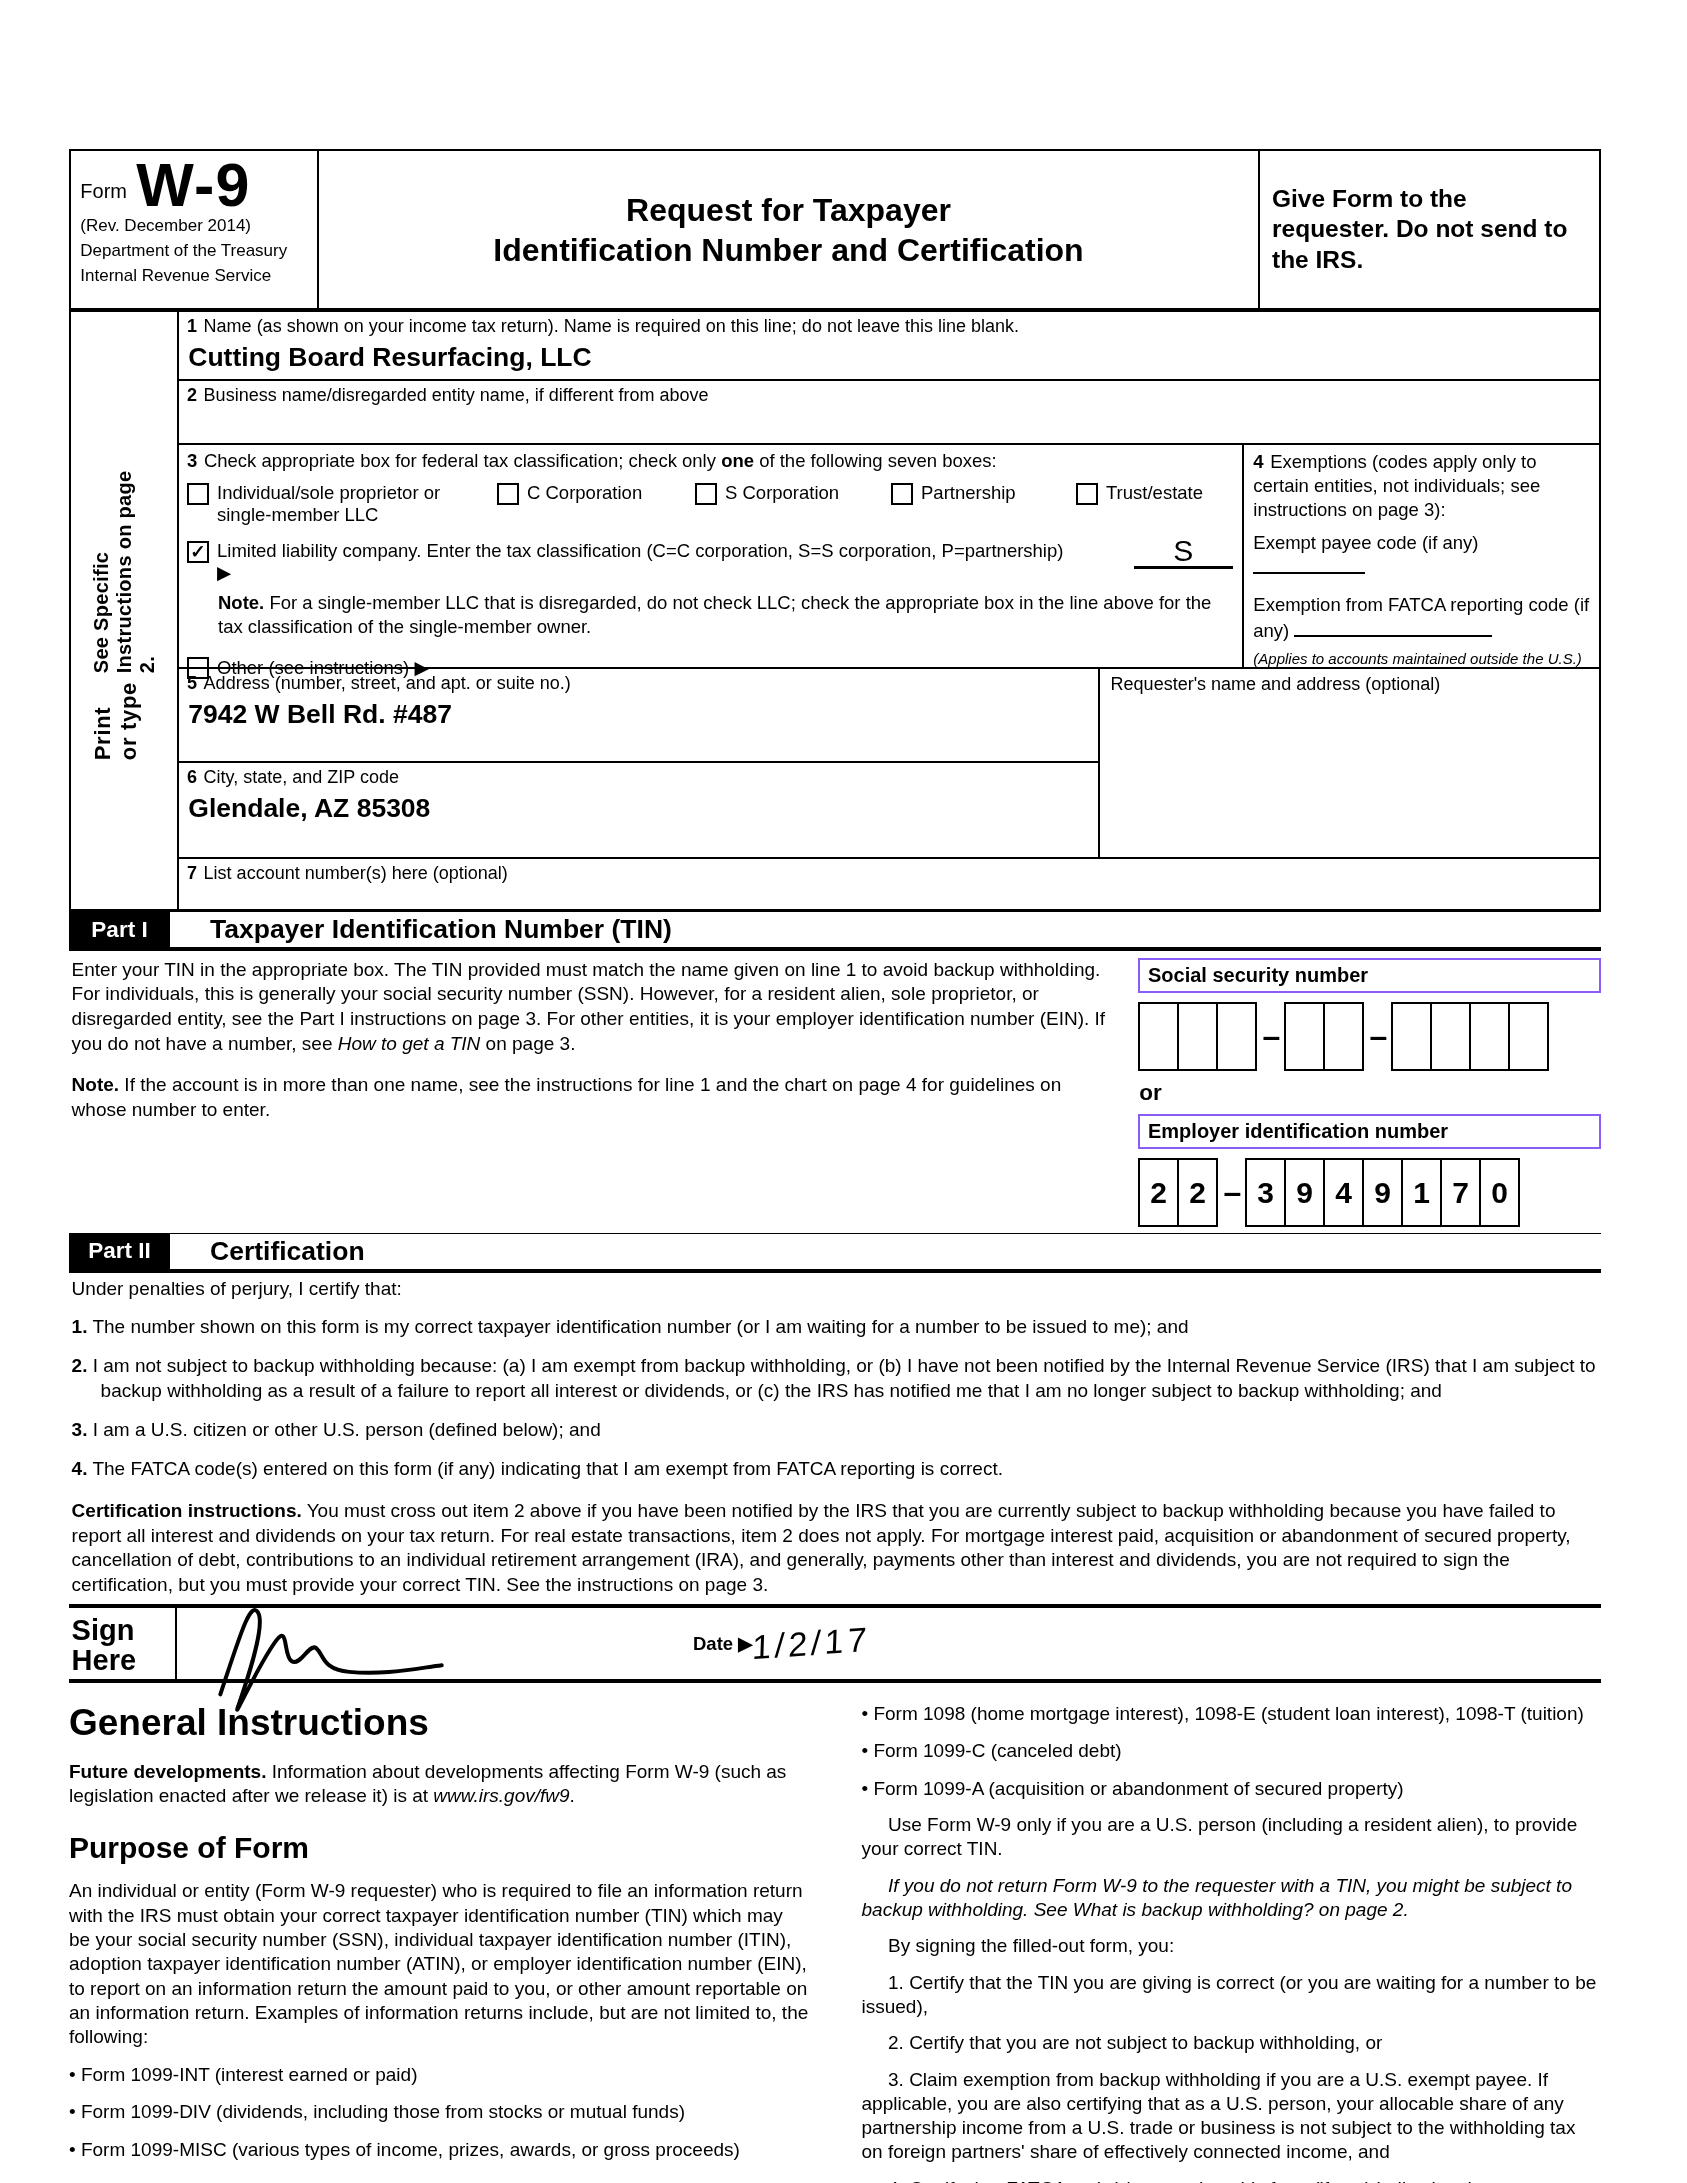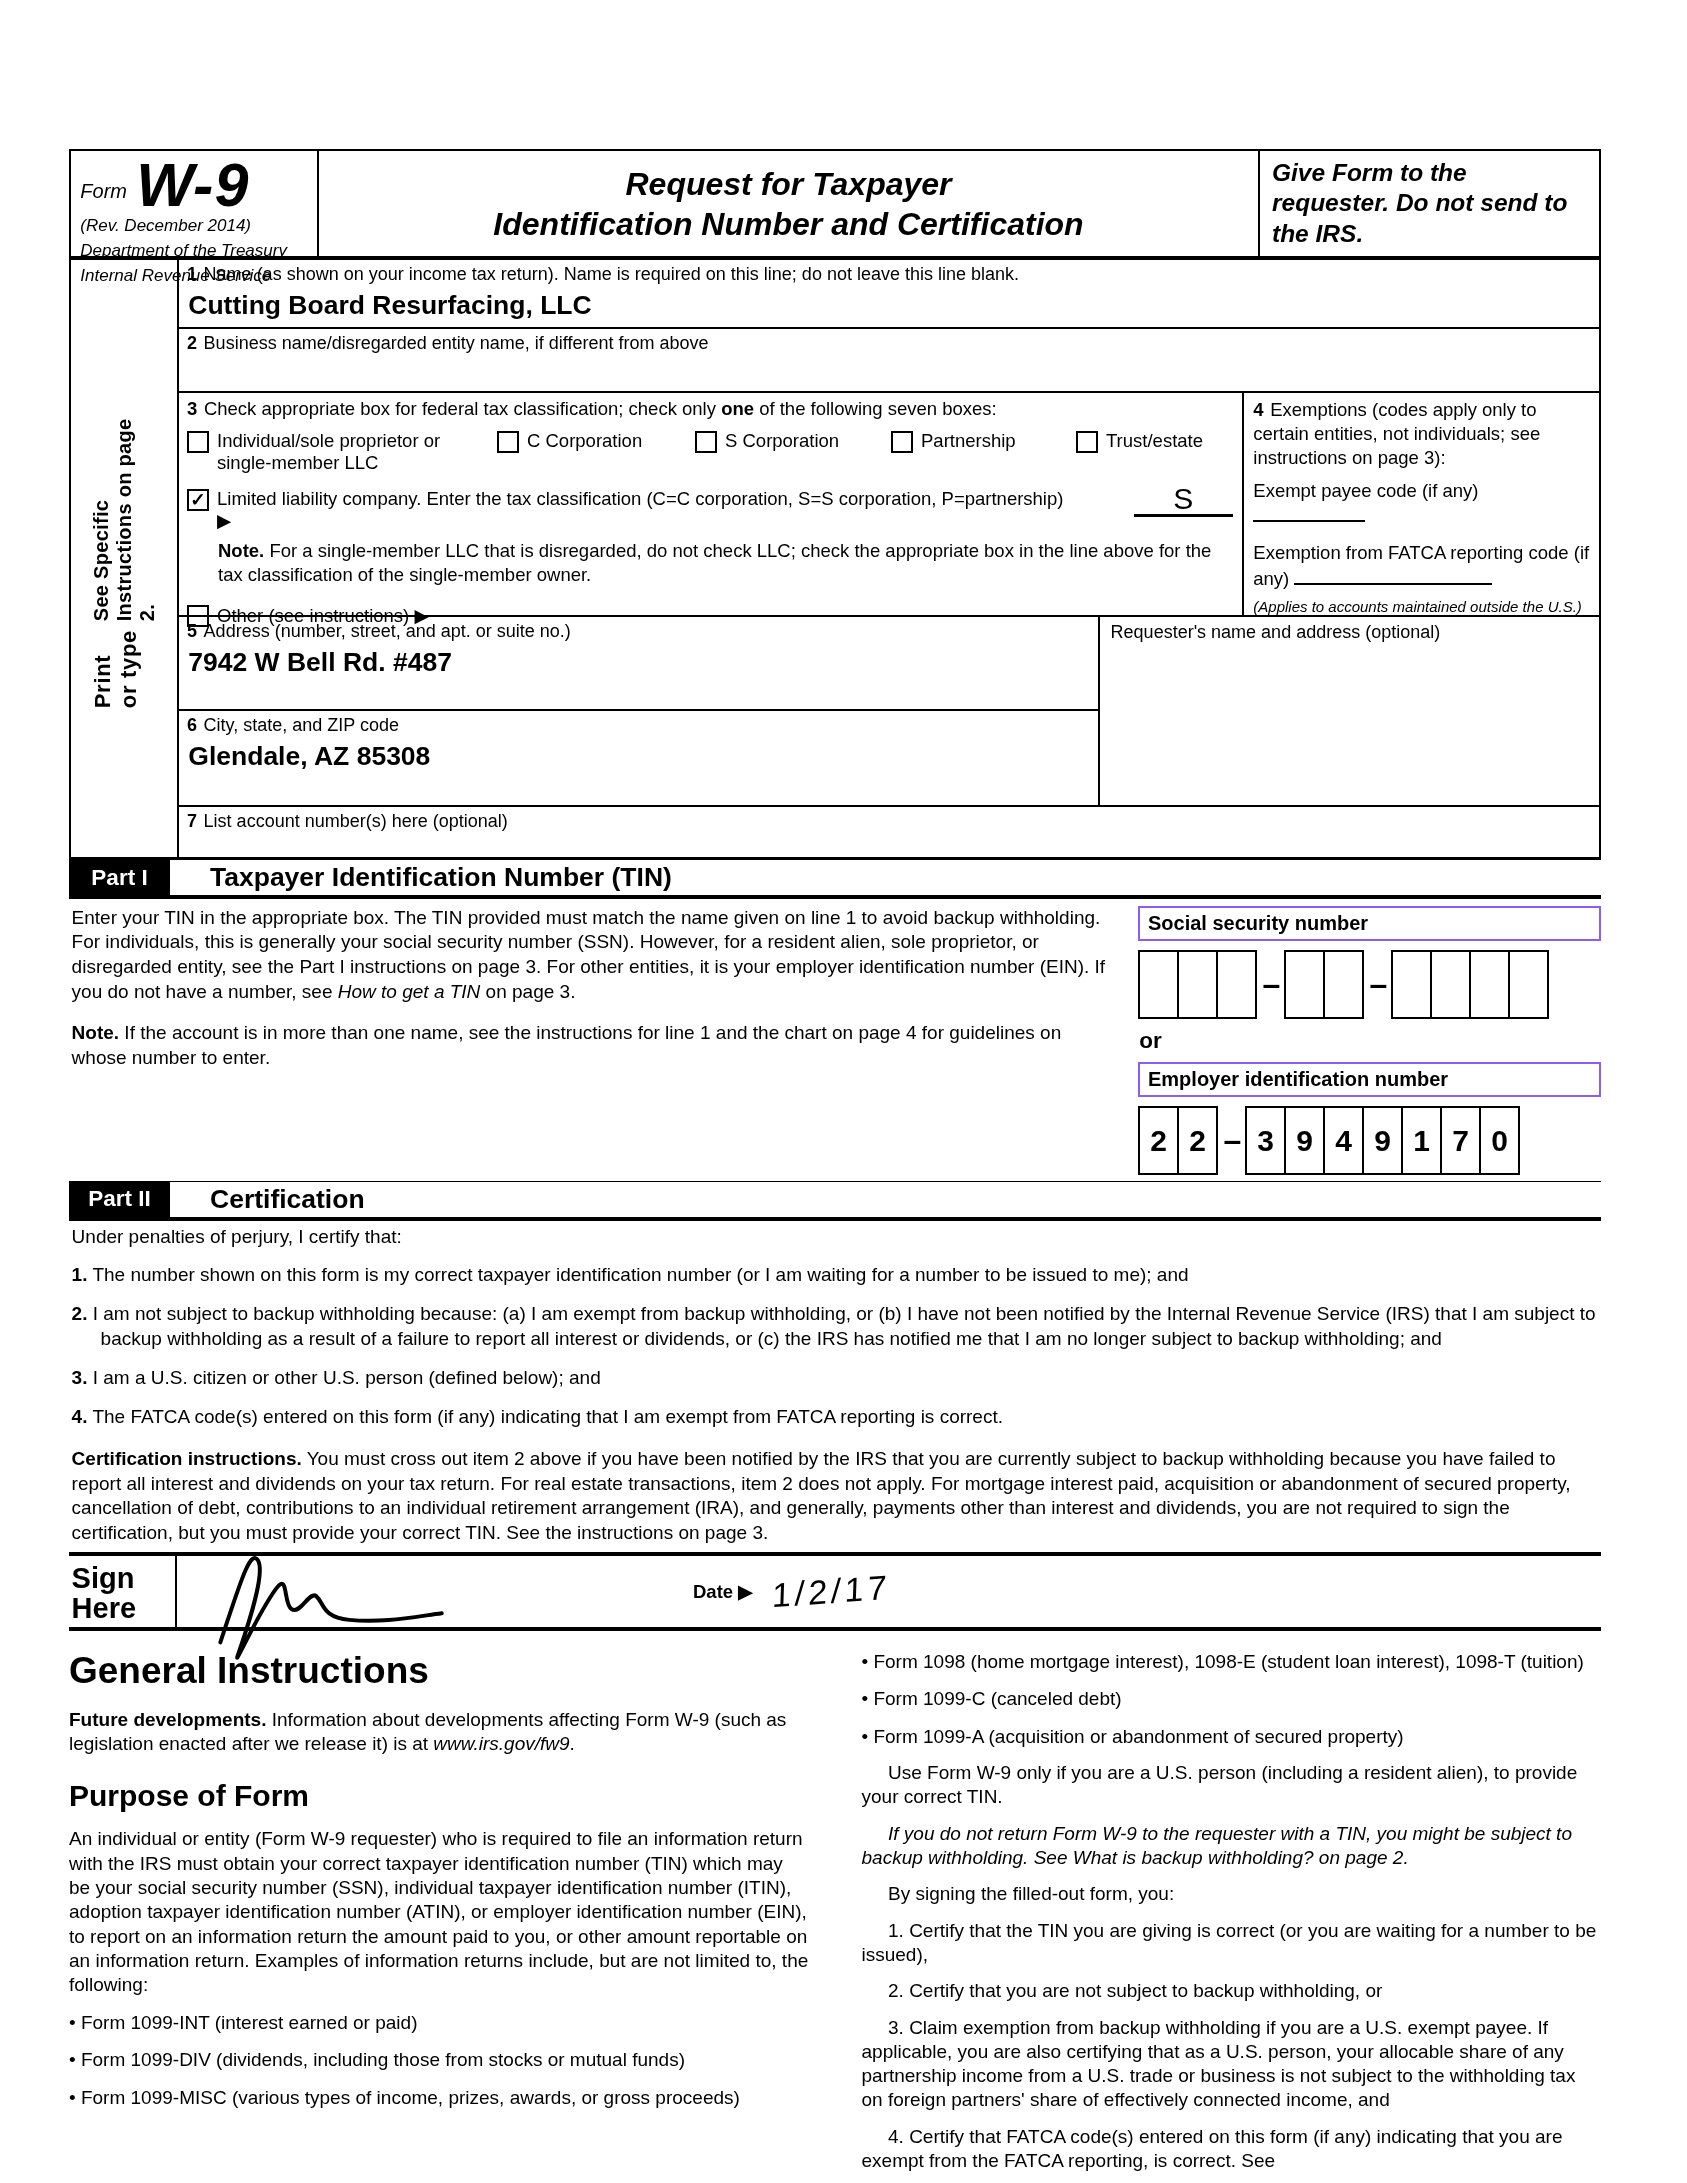--- a/index.html
+++ b/index.html
@@ -5,21 +5,21 @@
   * { margin:0; padding:0; box-sizing:border-box; }
   html,body { background:#e8e8e8; }
   .page {
     position:relative; width:1687px; height:2183px; background:#ffffff;
     font-family:"Liberation Sans", sans-serif; color:#000;
   }
   .form { position:absolute; left:69px; top:149px; width:1532px; }
 
   
   .hdr { display:flex; border-top:2px solid #000; border-bottom:4.6px solid #000;
-         border-left:2px solid #000; border-right:2px solid #000; height:111px;font-style:italic; }
+         border-left:2px solid #000; border-right:2px solid #000; height:163px; }
   .hdr-left { width:246px; padding:6.6px 8px 4px 9.3px; }
   .hdr-form-line { display:flex; align-items:flex-end; gap:9.3px; }
   .hdr-form-word { font-size:20px; padding-bottom:9.3px; }
   .hdr-w9 { font-size:61px; font-weight:bold; letter-spacing:1.3px; line-height:0.9; }
   .hdr-sub { font-size:17px; line-height:1.22; margin-top:4px; }
   .hdr-center { flex:1; border-left:2px solid #000; border-right:2px solid #000;
                 display:flex; flex-direction:column; justify-content:center; align-items:center; }
   .hdr-title { font-size:32px; font-weight:bold; line-height:1.25; text-align:center; }
   .hdr-right { width:339px; display:flex; align-items:center; padding:6.6px 12px; }
   .hdr-give { font-size:24.5px; font-weight:bold; line-height:1.25; }
@@ -93,21 +93,21 @@
   .p2-certinstr { font-size:19px; line-height:1.3; margin-top:17px; }
   .bold { font-weight:bold; } .ital { font-style:italic; }
 
   
   .sign-row { display:flex; border-top:4px solid #000; border-bottom:4px solid #000; height:79px; }
   .sign-tag { width:108px; border-right:2px solid #000; font-size:29px; font-weight:bold;
               line-height:1.05; padding:6.6px 0 0 2.6px; }
   .sign-mid { width:198px; padding:17px 0 0 16px; font-size:18.5px; font-weight:bold; line-height:1.3; }
   .sig-area { position:relative; width:370px; }
   .sig-svg { position:absolute; left:6.6px; top:-13.2px; }
-  .date-area { display:flex; align-items:center; gap:20px; margin-left:146px; }
+  .date-area { display:flex; align-items:center; margin-left:146px; }
   .date-label { font-size:18.5px; font-weight:bold; }
   .date-value { font-size:34px; transform:rotate(-4deg) skewX(-6deg); letter-spacing:4px; }
 
   
   .instr { display:flex; gap:53px; margin-top:18.5px; border-bottom:2.6px solid #000; padding-bottom:26.5px; }
   .col { flex:1; }
   .gi-h1 { font-size:37px; font-weight:bold; margin-bottom:16px; }
   .gi-h2 { font-size:30px; font-weight:bold; margin:22.5px 0 14.6px 0; }
   .gi-p { font-size:19px; line-height:1.28; margin-top:12px; }
   .gi-ind { text-indent:26.5px; }

